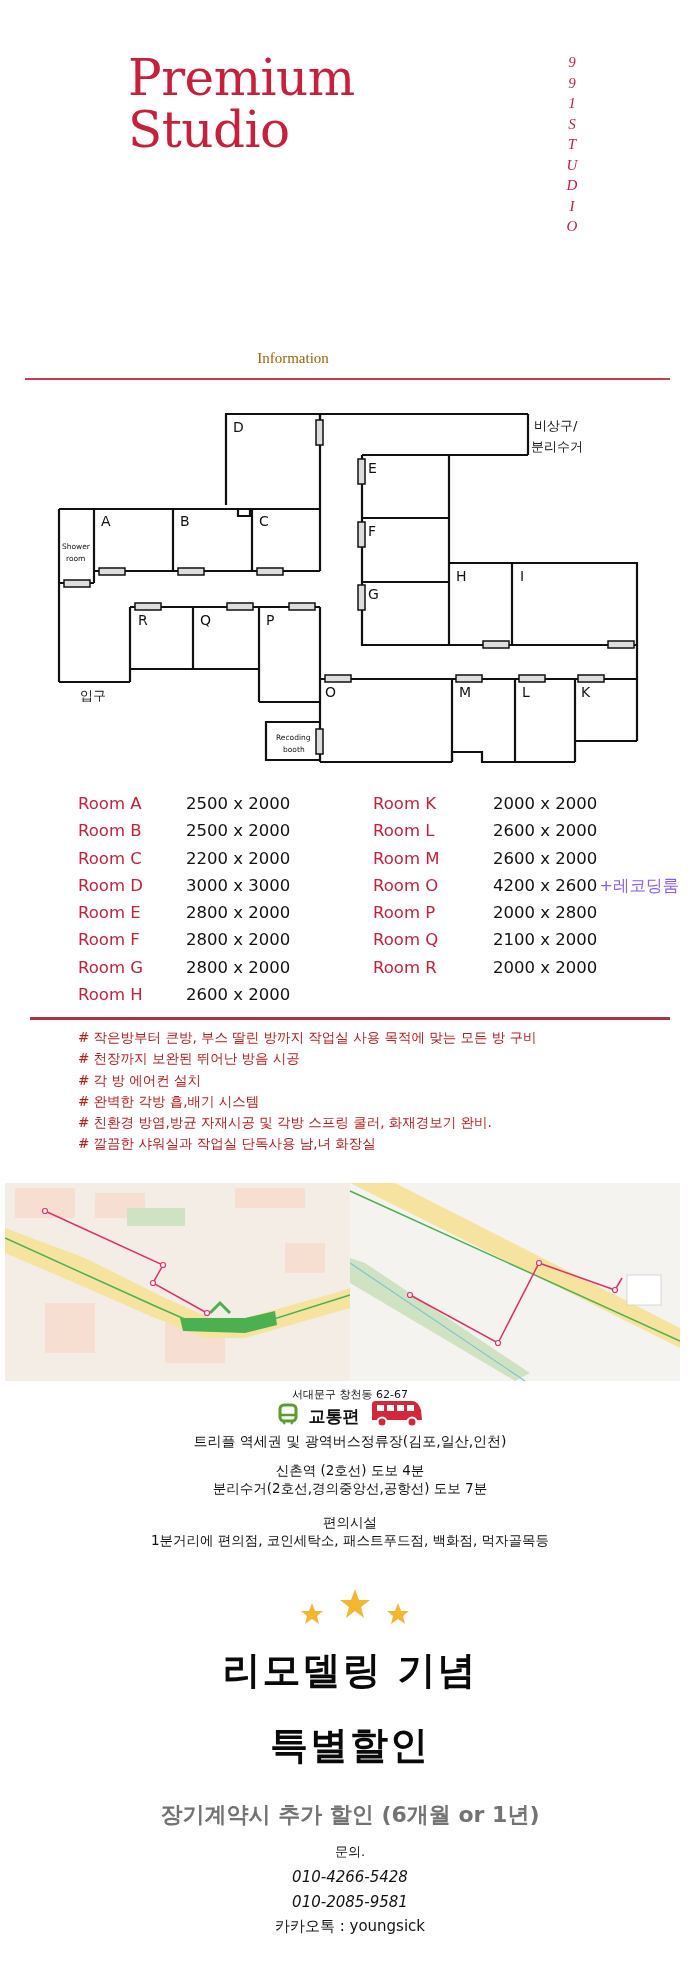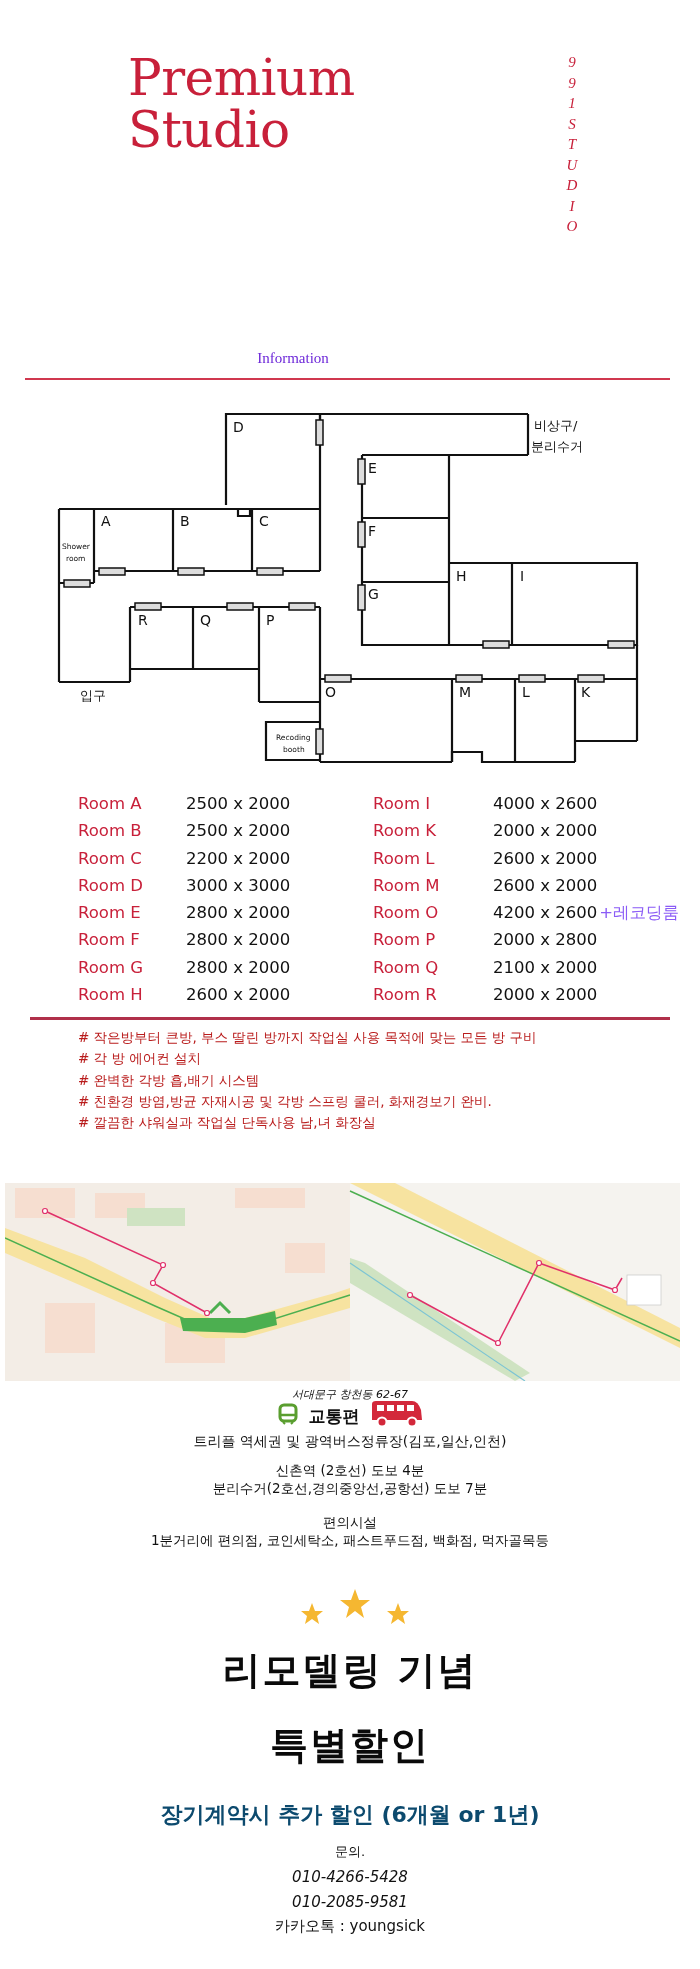--- a/index.html
+++ b/index.html
@@ -4,21 +4,21 @@
 <style>
   * { box-sizing: border-box; margin: 0; padding: 0; }
   html, body { width: 700px; background: #ffffff; }
   body { position: relative; height: 1969px; overflow: hidden; font-family: "DejaVu Sans", sans-serif; color: #111; }
 
   .hero-title { position: absolute; left: 128px; top: 52px; color: #c8203a; font-family: "DejaVu Serif", "Liberation Serif", serif; font-size: 50px; line-height: 52px; letter-spacing: -0.5px; }
   .hero-title div { display: block; }
   .vertical-brand { position: absolute; left: 565px; top: 52px; width: 14px; color: #c8203a; font-family: "Liberation Serif", serif; font-style: italic; font-size: 15px; line-height: 20.5px; text-align: center; }
   .vertical-brand span { display: block; }
 
-  .info-heading { position: absolute; left: 0; width: 586px; top: 350px; text-align: center; color: #6d28d9; font-family: "Liberation Serif", serif; font-size: 15px; }
+  .info-heading { position: absolute; left: 0; width: 586px; top: 350px; text-align: center; color: #a16207; font-family: "Liberation Serif", serif; font-size: 15px; }
   .rule { position: absolute; left: 25px; width: 645px; height: 2px; background: #d0384f; }
   .rule.r1 { top: 378px; }
   .rule.r2 { top: 1017px; left: 30px; width: 640px; height: 3px; background: #b0304a; }
 
   .floorplan { position: absolute; left: 0; top: 400px; width: 700px; height: 380px; }
   .floorplan svg { display: block; }
 
   .room-table { position: absolute; top: 790px; font-size: 16.5px; line-height: 27.3px; }
   .room-table.left { left: 78px; }
   .room-table.right { left: 373px; }
@@ -27,35 +27,35 @@
   .room-table.right .room-name { width: 120px; }
   .room-size { color: #111; }
   .room-extra { color: #8b5cf6; margin-left: 2px; }
 
   .features { position: absolute; left: 78px; top: 1027px; color: #b91c1c; font-size: 13.5px; line-height: 21.3px; }
   .features li { list-style: none; white-space: nowrap; }
 
   .map { position: absolute; left: 5px; top: 1183px; width: 675px; height: 198px; background: #f4efe9; overflow: hidden; }
   .map svg { display: block; }
 
-  .address { position: absolute; left: 0; width: 700px; top: 1387px; text-align: center; font-size: 11px; color: #111; font-style: italic; }
+  .address { position: absolute; left: 0; width: 700px; top: 1387px; text-align: center; font-size: 11px; color: #111; }
   .transport-row { position: absolute; left: 0; width: 700px; top: 1400px; display: flex; justify-content: center; align-items: center; }
   .transport-title { font-size: 17px; font-weight: bold; padding: 0 10px; }
   .transport-line { position: absolute; left: 0; width: 700px; text-align: center; font-size: 13.5px; color: #111; }
   .t1 { top: 1433px; font-size: 14px; }
   .t2 { top: 1462px; }
   .t3 { top: 1480px; }
   .t4 { top: 1514px; }
   .t5 { top: 1532px; }
 
   .stars { position: absolute; left: 0; width: 700px; top: 1585px; height: 50px; }
   .promo-line { position: absolute; left: 0; width: 700px; text-align: center; font-weight: bold; color: #0a0a0a; font-size: 38px; letter-spacing: 2px; }
   .p1 { top: 1645px; }
   .p2 { top: 1720px; }
-  .promo-sub { position: absolute; left: 0; width: 700px; top: 1800px; text-align: center; color: #0c4a6e; font-weight: bold; font-size: 22px; }
+  .promo-sub { position: absolute; left: 0; width: 700px; top: 1800px; text-align: center; color: #737373; font-weight: bold; font-size: 22px; }
 
   .contact { position: absolute; left: 0; width: 700px; text-align: center; font-size: 15px; color: #111; font-style: italic; }
   .c1 { top: 1843px; font-style: normal; font-size: 13px; }
   .c2 { top: 1868px; }
   .c3 { top: 1893px; }
   .c4 { top: 1917px; font-style: normal; }
 </style>
 </head>
 <body>
 
@@ -208,24 +208,20 @@
       <span class="room-name">Room G</span>
       <span class="room-size">2800 x 2000</span>
     </div>
   <div class="room-row">
       <span class="room-name">Room H</span>
       <span class="room-size">2600 x 2000</span>
     </div>
 </div>
 <div class="room-table right">
   <div class="room-row">
-      <span class="room-name">Room I</span>
-      <span class="room-size">4000 x 2600</span>
-    </div>
-  <div class="room-row">
       <span class="room-name">Room K</span>
       <span class="room-size">2000 x 2000</span>
     </div>
   <div class="room-row">
       <span class="room-name">Room L</span>
       <span class="room-size">2600 x 2000</span>
     </div>
   <div class="room-row">
       <span class="room-name">Room M</span>
       <span class="room-size">2600 x 2000</span>
@@ -246,20 +242,21 @@
   <div class="room-row">
       <span class="room-name">Room R</span>
       <span class="room-size">2000 x 2000</span>
     </div>
 </div>
 
 <div class="rule r2"></div>
 
 <ul class="features">
   <li># 작은방부터 큰방, 부스 딸린 방까지 작업실 사용 목적에 맞는 모든 방 구비</li>
+  <li># 천장까지 보완된 뛰어난 방음 시공</li>
   <li># 각 방 에어컨 설치</li>
   <li># 완벽한 각방 흡,배기 시스템</li>
   <li># 친환경 방염,방균 자재시공 및 각방 스프링 쿨러, 화재경보기 완비.</li>
   <li># 깔끔한 샤워실과 작업실 단독사용 남,녀 화장실</li>
 </ul>
 
 <div class="map">
   <svg width="675" height="198" viewBox="0 0 675 198" xmlns="http://www.w3.org/2000/svg">
     <rect width="675" height="198" fill="#f3ede6"></rect>
 

